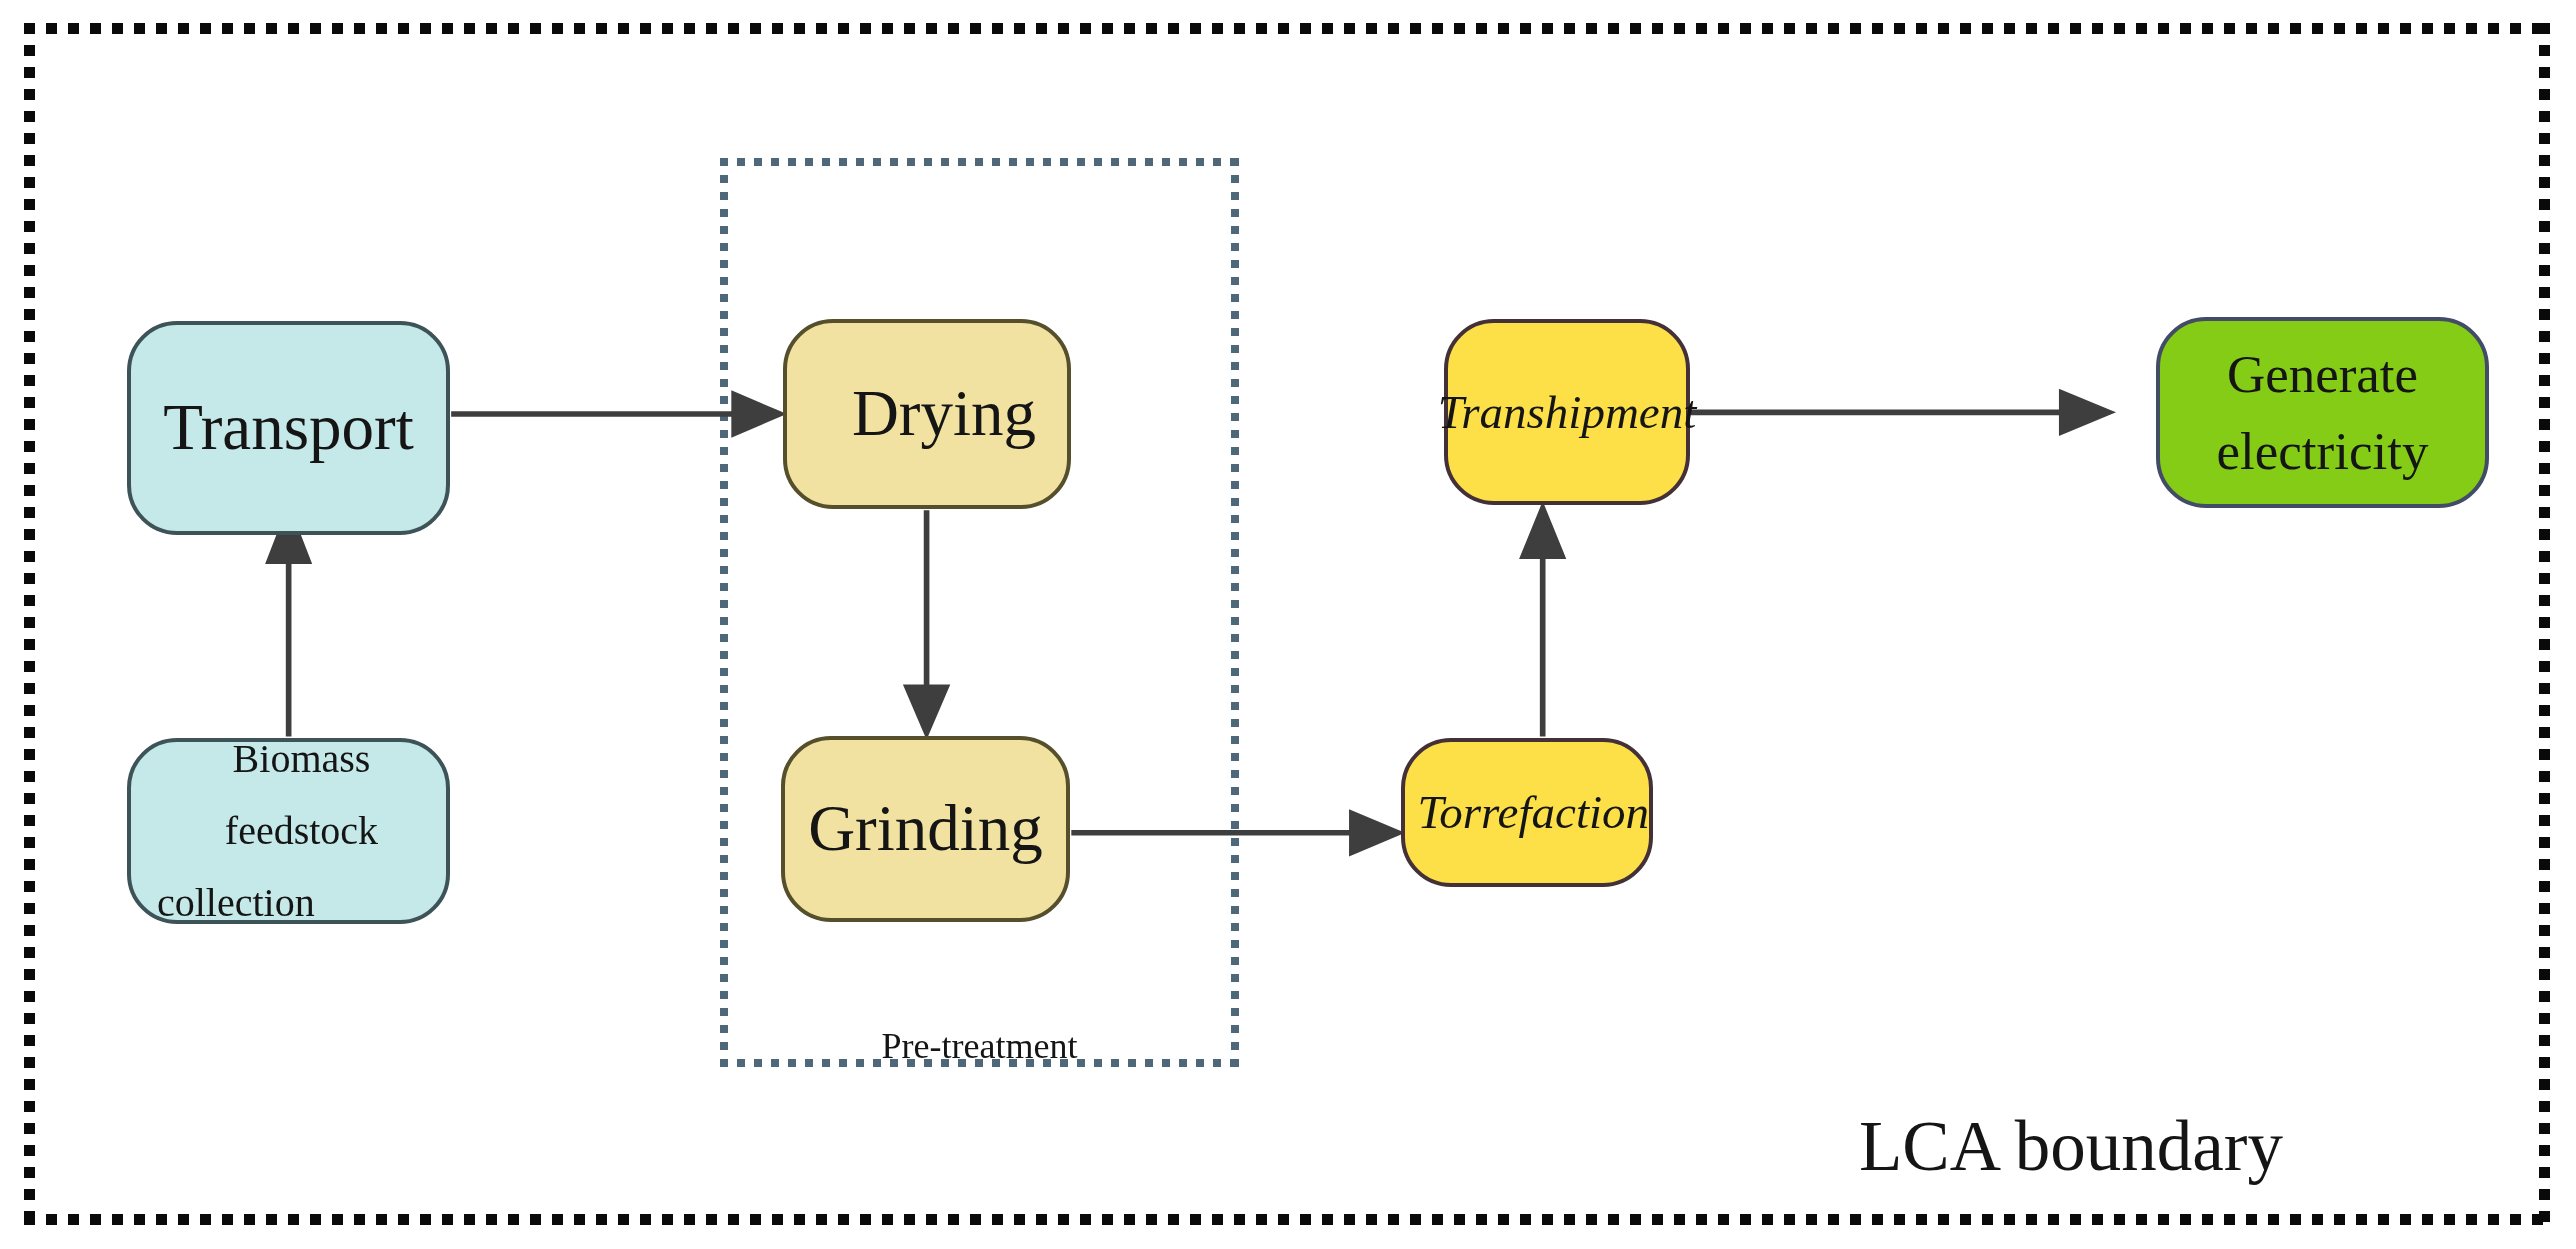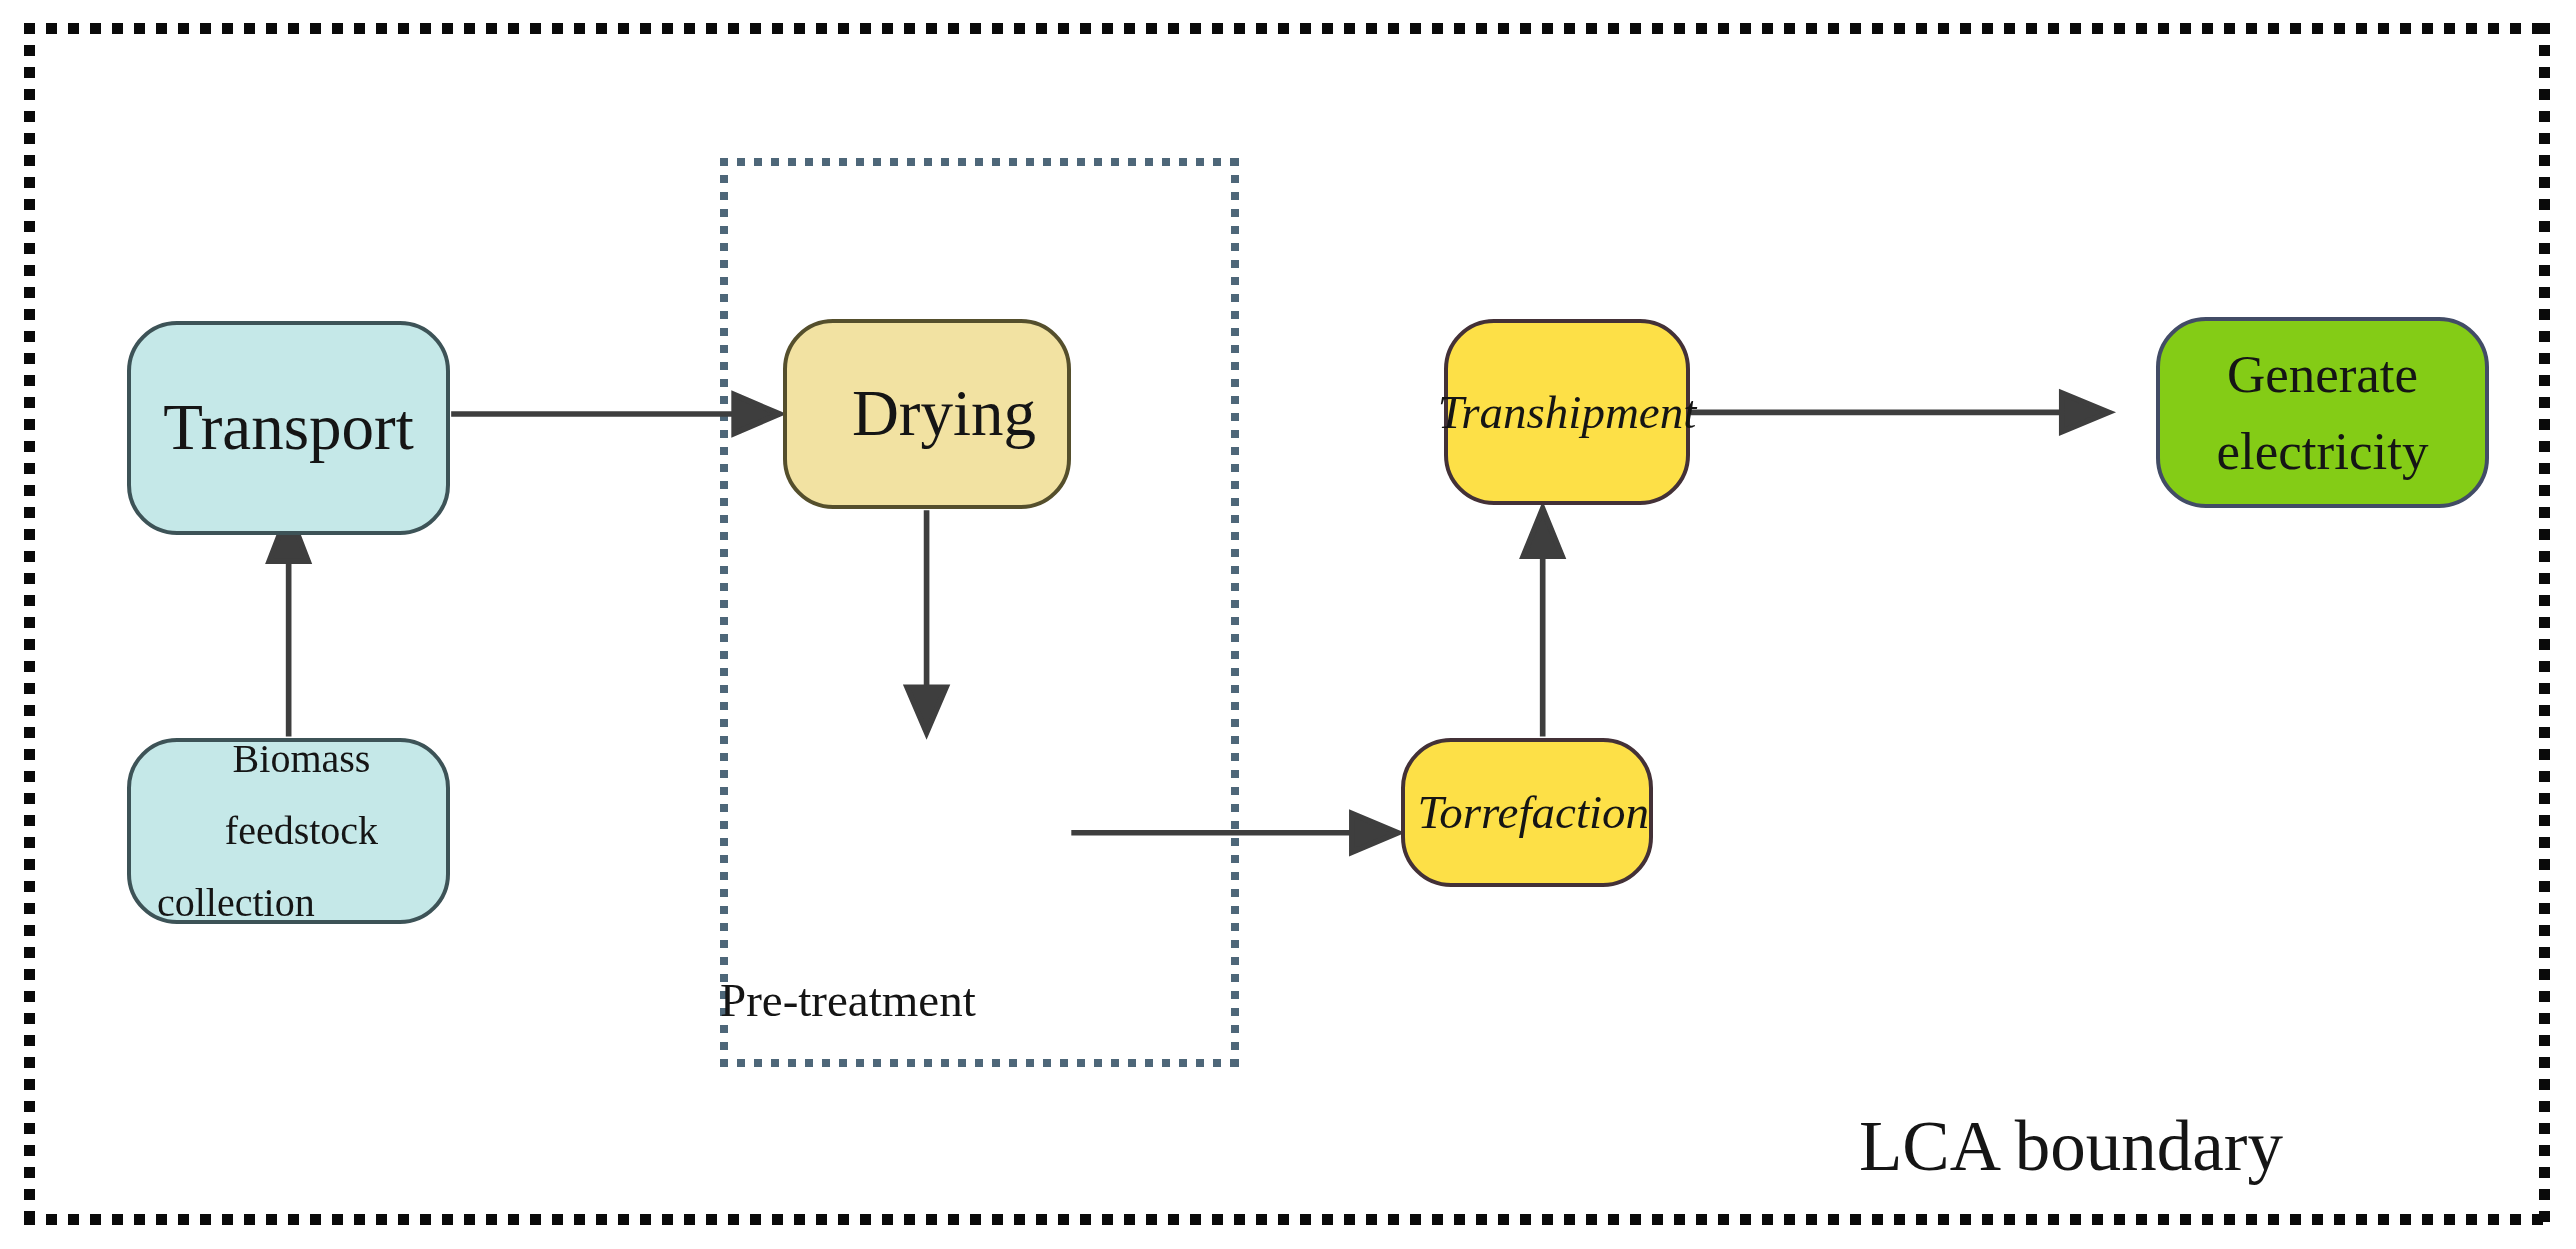--- a/index.html
+++ b/index.html
@@ -93,32 +93,35 @@
   <div class="node cyan" style="left:127px; top:738px; width:323px; height:186px; font-size:40px;
               align-items:flex-start; text-align:center; padding-left:26px; line-height:1.8;">
     <span class="line">Biomass feedstock</span>
     <span class="line">collection</span>
   </div>
 
   <div class="node yellow" style="left:783px; top:319px; width:288px; height:190px; font-size:65px;padding-left:34px;">
     <span class="line">Drying</span>
   </div>
 
+  <div class="node yellow" style="left:781px; top:736px; width:289px; height:186px; font-size:65px;">
+    <span class="line">Grinding</span>
+  </div>
 
   <div class="node pink" style="left:1401px; top:738px; width:252px; height:149px; font-size:47px;align-items:flex-end;">
     <span class="line">Torrefaction</span>
   </div>
 
   <div class="node pink" style="left:1444px; top:319px; width:246px; height:186px; font-size:47px;">
     <span class="line">Transhipment</span>
   </div>
 
   <div class="node lavender" style="left:2112px; top:317px; width:333px; height:191px; font-size:53px; line-height:1.45;">
     <span class="line">Generate</span>
     <span class="line">electricity</span>
   </div>
 
-  <div class="caption" style="left:720px; top:973px; width:519px; text-align:left; font-size:47px;">Pre-treatment</div>
+  <div class="caption" style="left:720px; top:1025px; width:519px; text-align:center; font-size:36px;">Pre-treatment</div>
 
   <div class="caption" style="right:293px; top:1106px; font-size:71px;">LCA boundary</div>
 
 </div>
 
 
 </body></html>

